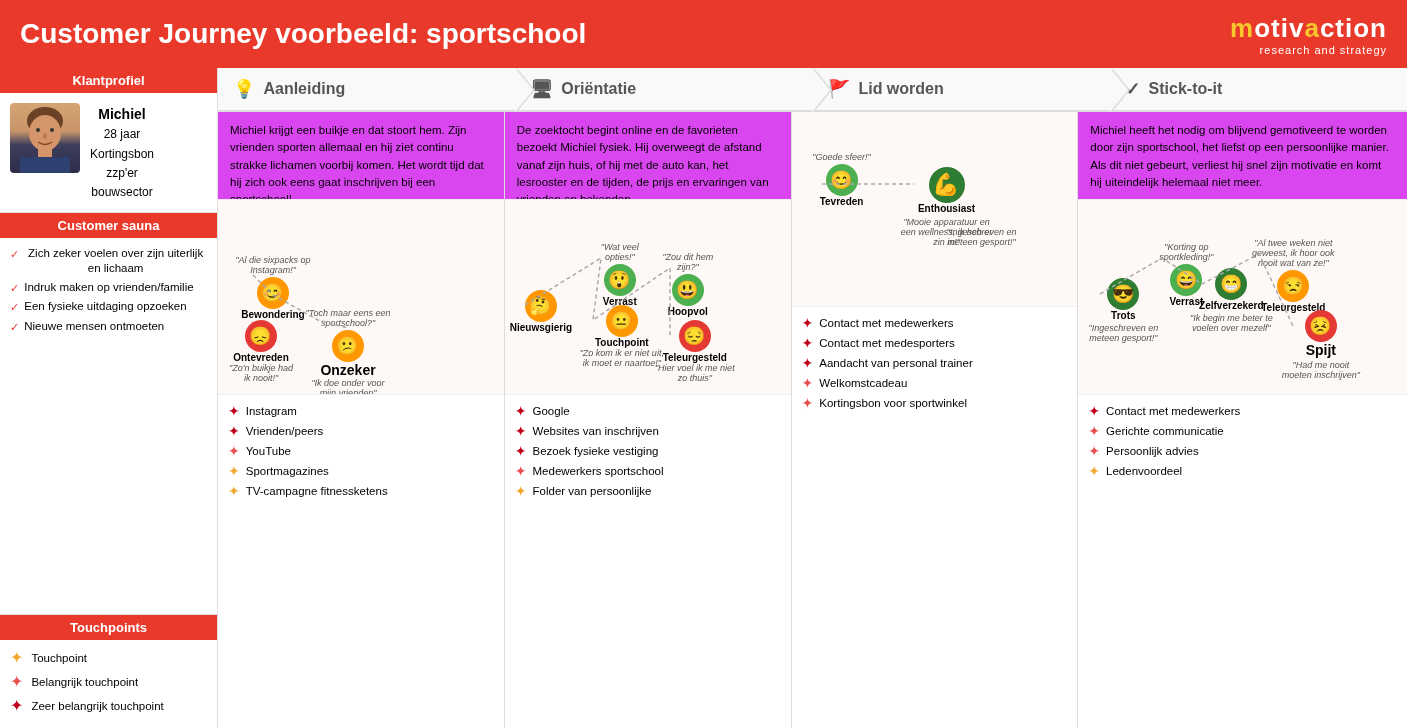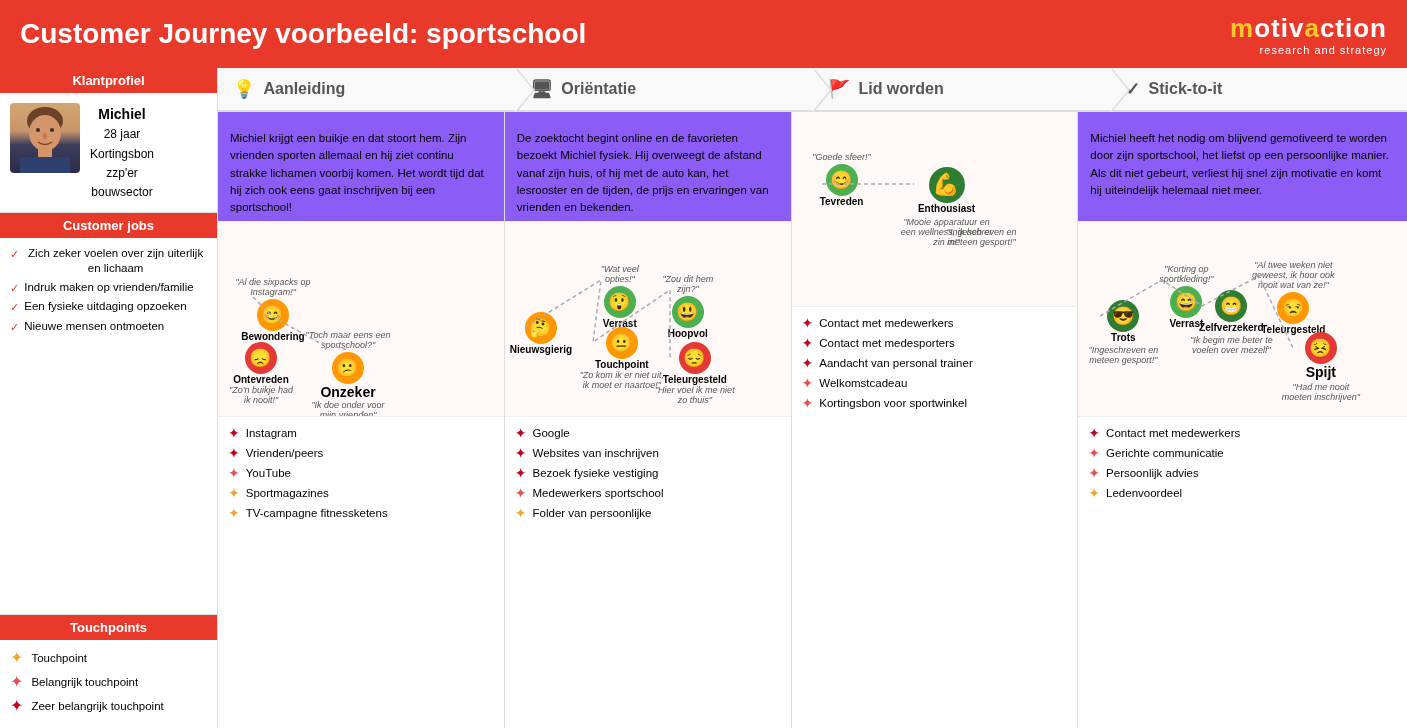--- a/index.html
+++ b/index.html
@@ -182,26 +182,26 @@
     .phase-col {
       flex: 1;
       border-right: 1px solid #ddd;
       display: flex;
       flex-direction: column;
       overflow: hidden;
     }
     .phase-col:last-child { border-right: none; }
 
     .phase-description {
-      padding: 18px 12px;
+      padding: 10px 12px;
       font-size: 11.5px;
       line-height: 1.5;
-      background: #8b5cf6;
+      background: #d946ef;
       border-bottom: 1px solid #eee;
-      height: 110px;
+      height: 88px;
       overflow: hidden;
     }
 
     
     .emotion-area {
       height: 195px;
       background: #fef9f7;
       border-bottom: 1px solid #eee;
       position: relative;
       overflow: hidden;
@@ -268,21 +268,21 @@
       </div>
       <div class="klant-info">
         <div class="klant-name">Michiel</div>
         <div>28 jaar</div>
         <div>Kortingsbon</div>
         <div>zzp'er</div>
         <div>bouwsector</div>
       </div>
     </div>
 
-    <div class="sidebar-section-header">Customer jobs</div>
+    <div class="sidebar-section-header">Customer sauna</div>
     <div class="customer-jobs">
       <div class="job-item">
         <span class="check-icon">✓</span>
         <span>Zich zeker voelen over zijn uiterlijk en lichaam</span>
       </div>
       <div class="job-item">
         <span class="check-icon">✓</span>
         <span>Indruk maken op vrienden/familie</span>
       </div>
       <div class="job-item">

